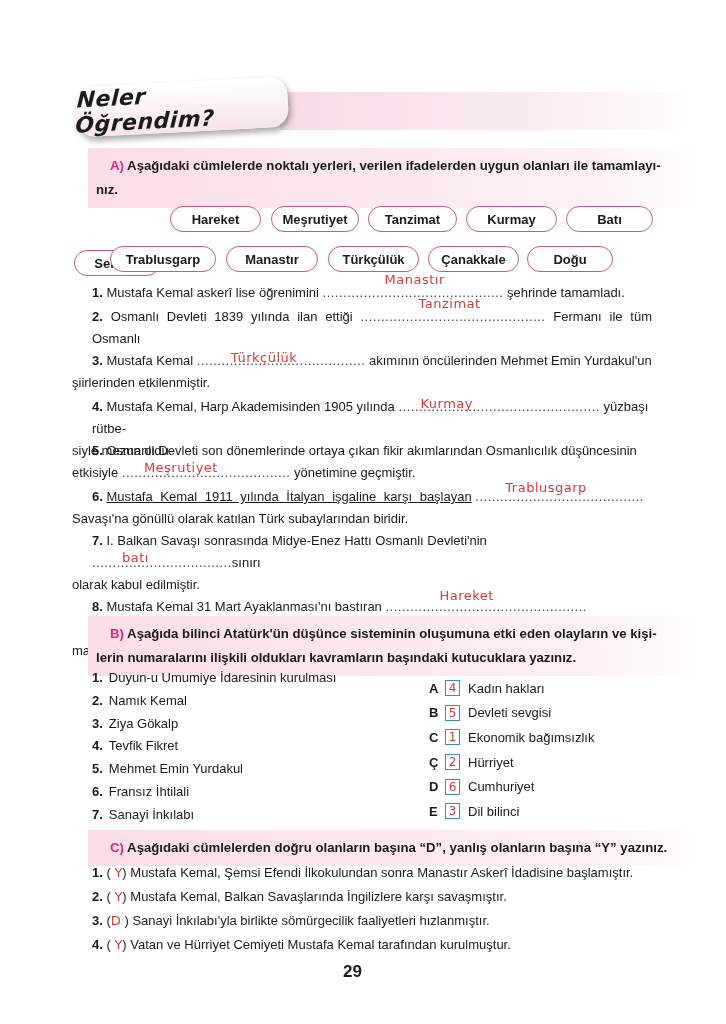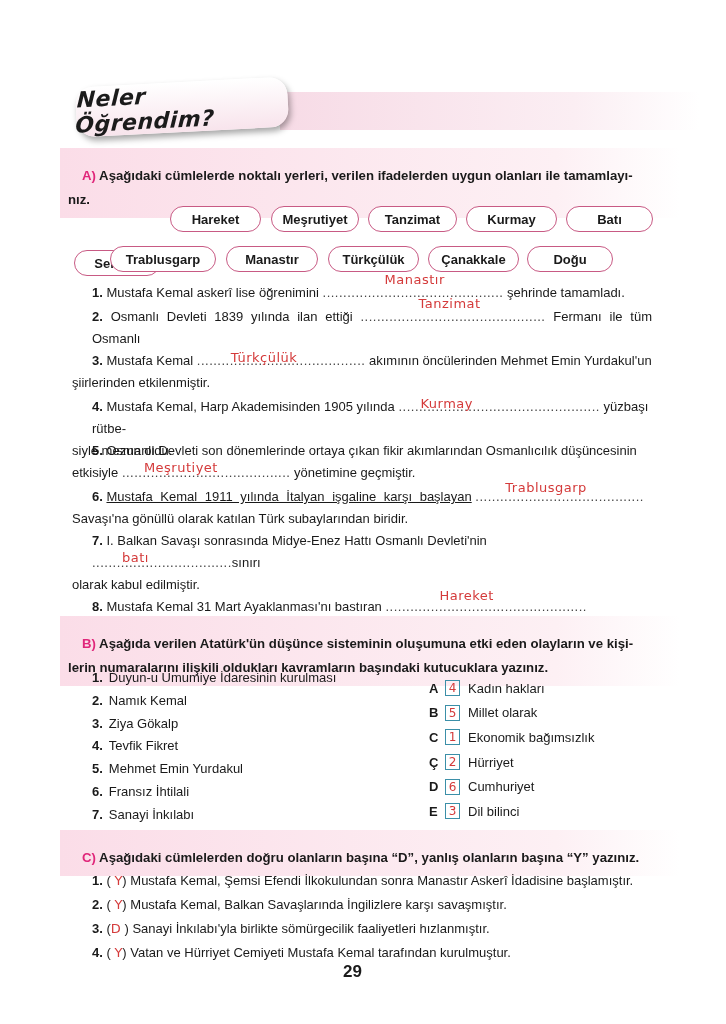--- a/index.html
+++ b/index.html
@@ -10,22 +10,22 @@
   
   .banner-strip { left: 280px; top: 92px; width: 420px; height: 38px;
     background: linear-gradient(90deg, #f7dbe6 0%, #fbeef3 70%, #ffffff 100%); }
   .title-tab { left: 76px; top: 82px; width: 212px; height: 50px; border-radius: 18px;
     background: linear-gradient(180deg, #ffffff 0%, #f8e4ec 100%);
     box-shadow: 2px 4px 6px rgba(0,0,0,0.35); transform: rotate(-3deg);
     display: flex; align-items: center; justify-content: center; }
   .title-text { font-family: "DejaVu Sans", sans-serif; font-weight: bold; font-style: italic;
     font-size: 22px; color: #1b1b1b; letter-spacing: 0.5px; transform: skewX(-6deg); }
 
-  .section-head { left: 60px; width: 620px; background: linear-gradient(90deg, #fbdde8 0%, #fdf0f4 80%, #ffffff 100%);
-    padding: 16px 8px 6px 22px; box-sizing: border-box; font-weight: bold; font-size: 13.2px; line-height: 24px; }
+  .section-head { left: 88px; width: 620px; background: linear-gradient(90deg, #fbdde8 0%, #fdf0f4 80%, #ffffff 100%);
+    padding: 6px 8px 6px 22px; box-sizing: border-box; font-weight: bold; font-size: 13.2px; line-height: 24px; }
   .sec-letter { color: #e0267a; }
 
   .pill { position: absolute; height: 26px; border: 1.5px solid #c85a84; border-radius: 14px;
     background: #fff; display: flex; align-items: center; justify-content: center;
     font-weight: bold; font-size: 13px; box-sizing: border-box; }
 
   .line { position: absolute; left: 72px; width: 580px; font-size: 13px; line-height: 22px; }
   .num { font-weight: bold; }
   .dots { letter-spacing: 0.5px; color: #444; position: relative; }
   .ans { position: absolute; color: #d43a3a; font-family: "DejaVu Sans", sans-serif; font-size: 13px; white-space: nowrap; }
@@ -127,21 +127,21 @@
 <div class="line" style="top:596px;">
   <div class="indent"><span class="num">8.</span>
   <span>Mustafa Kemal 31 Mart Ayaklanması'nı bastıran</span>
   <span class="dots">.................................................<span class="ans" style="left:54px;top:-14px;">Hareket</span></span>
   <span>Ordusunun kur-</span></div>
   <div>may başkanlığını yapmıştır.</div>
 </div>
 
 <div class="abs section-head" style="top:616px;">
   <span class="sec-letter">B)</span>
-  <span>Aşağıda verilen Atatürk'ün düşünce sisteminin oluşumuna etki eden olayların ve kişi-</span><br>
+  <span>Aşağıda bilinci Atatürk'ün düşünce sisteminin oluşumuna etki eden olayların ve kişi-</span><br>
   <span style="margin-left:-14px;">lerin numaralarını ilişkili oldukları kavramların başındaki kutucuklara yazınız.</span>
 </div>
 
 <div class="blist" style="top:667px;">
   <div class="row">
       <span class="num">1.</span>
       <span>Duyun-u Umumiye İdaresinin kurulması</span>
     </div>
   <div class="row">
       <span class="num">2.</span>
@@ -171,21 +171,21 @@
 
 <div class="mlist" style="top:676px;">
   <div class="mrow">
       <span class="mletter">A</span>
       <span class="mbox">4</span>
       <span>Kadın hakları</span>
     </div>
   <div class="mrow">
       <span class="mletter">B</span>
       <span class="mbox">5</span>
-      <span>Millet olarak</span>
+      <span>Devleti sevgisi</span>
     </div>
   <div class="mrow">
       <span class="mletter">C</span>
       <span class="mbox">1</span>
       <span>Ekonomik bağımsızlık</span>
     </div>
   <div class="mrow">
       <span class="mletter">Ç</span>
       <span class="mbox">2</span>
       <span>Hürriyet</span>
@@ -200,20 +200,20 @@
       <span class="mbox">3</span>
       <span>Dil bilinci</span>
     </div>
 </div>
 
 <div class="abs section-head" style="top:830px;">
   <span class="sec-letter">C)</span>
   <span>Aşağıdaki cümlelerden doğru olanların başına “D”, yanlış olanların başına “Y” yazınız.</span>
 </div>
 
-<div class="clist" style="top:861px;margin-top:8px;">
+<div class="clist" style="top:861px;">
   <div><span class="num">1.</span> ( <span class="yd">Y</span>) <span>Mustafa Kemal, Şemsi Efendi İlkokulundan sonra Manastır Askerî İdadisine başlamıştır.</span></div>
   <div><span class="num">2.</span> ( <span class="yd">Y</span>) <span>Mustafa Kemal, Balkan Savaşlarında İngilizlere karşı savaşmıştır.</span></div>
   <div><span class="num">3.</span> (<span class="yd">D</span> ) <span>Sanayi İnkılabı'yla birlikte sömürgecilik faaliyetleri hızlanmıştır.</span></div>
   <div><span class="num">4.</span> ( <span class="yd">Y</span>) <span>Vatan ve Hürriyet Cemiyeti Mustafa Kemal tarafından kurulmuştur.</span></div>
 </div>
 
 <div class="abs pagenum">29</div>
 
 </body></html>

